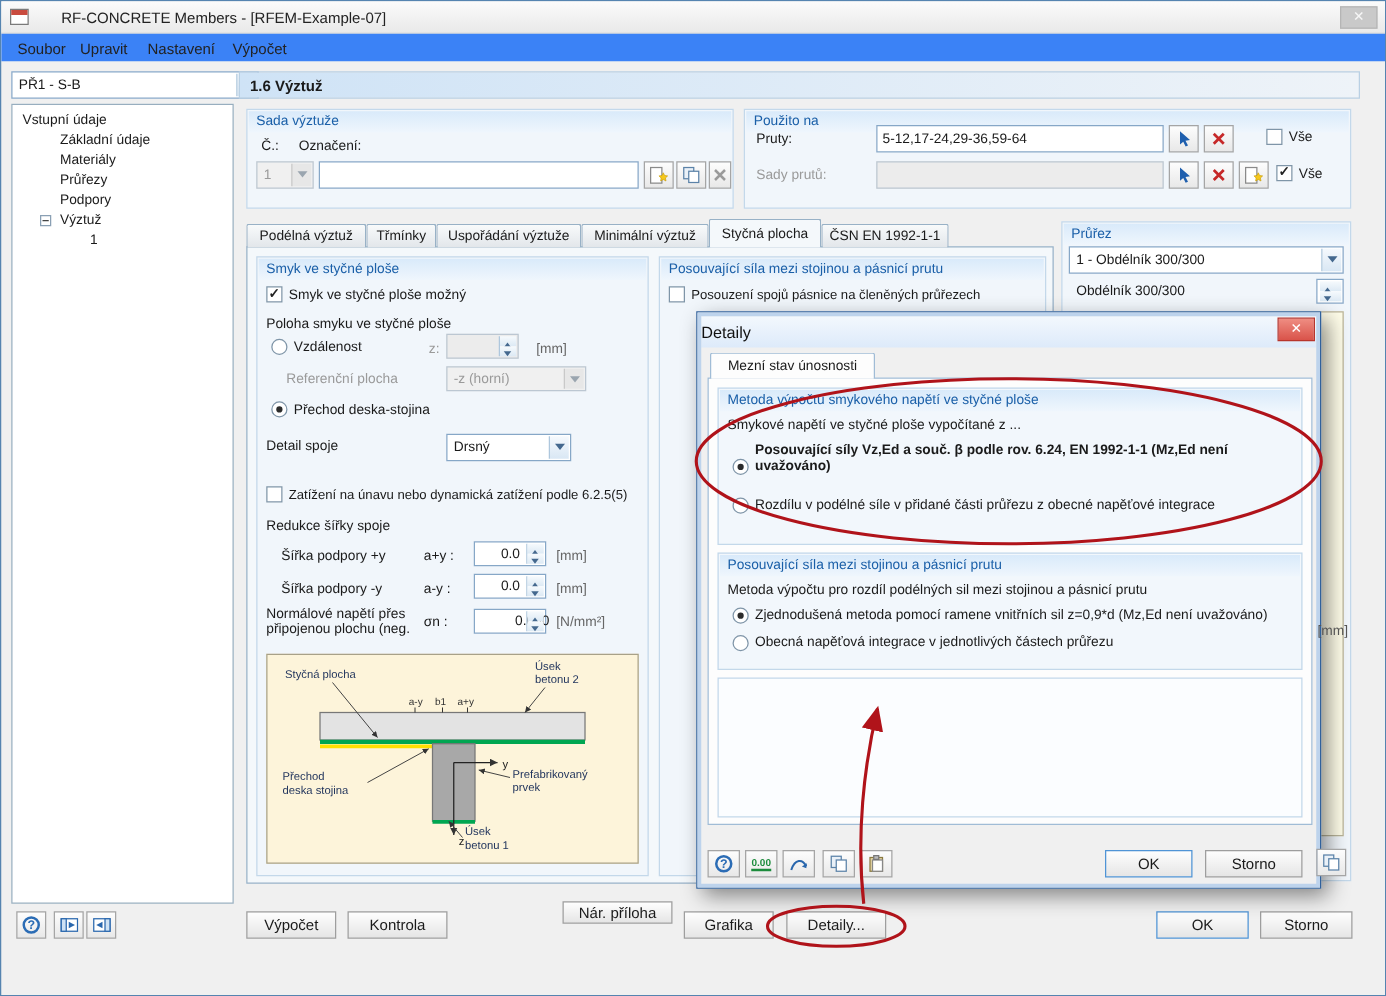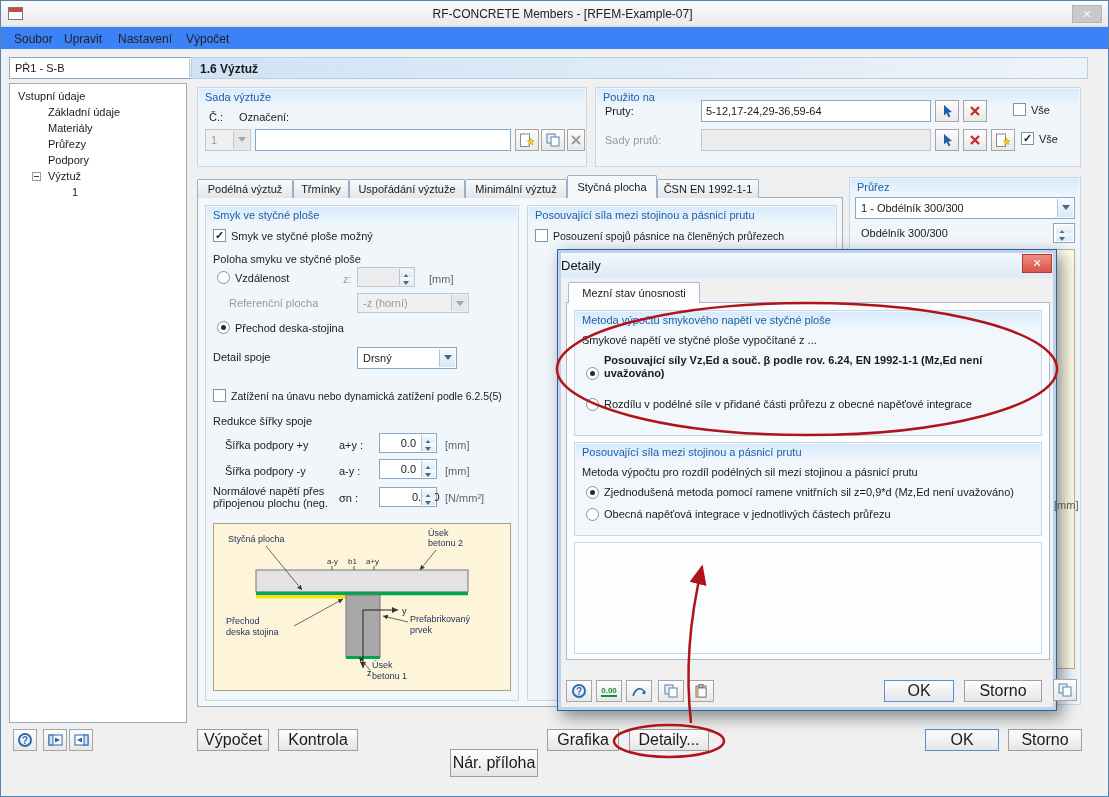--- a/index.html
+++ b/index.html
@@ -1,21 +1,21 @@
 <!DOCTYPE html>
 <html><head>
 <meta charset="utf-8">
 <style>
   * { margin:0; padding:0; box-sizing:border-box; }
   body { font-family:"Liberation Sans", sans-serif; font-size:11px; color:#1a1a1a; background:#ffffff; }
   #win { position:relative; width:1109px; height:797px; background:#f0f0f0; border:1px solid #5584b0; overflow:hidden; }
 
   
   .titlebar { position:absolute; left:0; top:0; right:0; height:26px; background:linear-gradient(#fbfbfb,#e9e9e9); border-bottom:1px solid #d8d8d8; }
-  .title-text { position:absolute; left:16px; right:0; top:6px; text-align:center; font-size:12px; color:#222; }
+  .title-text { position:absolute; left:0; right:0; top:6px; text-align:left; font-size:12px; color:#222;padding-left:48px; }
   .app-icon { position:absolute; left:7px; top:6px; width:15px; height:13px; background:#fff; border:1px solid #7a7a7a; }
   .app-icon::after { content:""; position:absolute; left:0; top:0; right:0; height:4px; background:#c94b3f; }
   .close-btn { position:absolute; right:6px; top:4px; width:30px; height:18px; background:#c9c9c9; border:1px solid #b5b5b5; color:#f6f6f6; text-align:center; line-height:16px; font-size:11px; cursor:default; }
   .menubar { position:absolute; left:0; top:26px; right:0; height:22px; background:#3b82f6; }
   .menu-item { position:absolute; top:4px; font-size:12px; color:#222; padding:1px 5px; }
 
   
   .label { position:absolute; white-space:nowrap; }
   .label.dim { color:#9a9a9a; }
   .combo { position:absolute; height:22px; background:#fff; border:1px solid #86a7c7; padding:4px 20px 0 5px; white-space:nowrap; overflow:hidden; }
@@ -31,21 +31,21 @@
   .spin .sbtns { position:absolute; right:1px; top:1px; bottom:1px; width:14px; border-left:1px solid #aec7dd; display:flex; flex-direction:column; }
   .spin .sbtns b { flex:1; position:relative; background:linear-gradient(#f6fafd,#dce9f4); }
   .spin .sbtns b.u::after { content:""; position:absolute; left:3px; top:2px; border:3px solid transparent; border-bottom:4px solid #44688e; }
   .spin .sbtns b.d::after { content:""; position:absolute; left:3px; top:4px; border:3px solid transparent; border-top:4px solid #44688e; }
   .group { position:absolute; border:1px solid #c3d8ea; background:#f1f6fb; }
   .group-title { position:absolute; left:1px; right:1px; top:1px; height:17px; background:linear-gradient(#d9eafa,#eff6fd); color:#1a5fa8; padding:2px 0 0 6px; white-space:nowrap; overflow:hidden; }
   .cb, .radio { position:absolute; display:flex; align-items:flex-end; gap:5px; }
   .cb .box { width:13px; height:13px; flex:0 0 13px; background:#fff; border:1px solid #7f95a8; text-align:center; line-height:11px; font-size:11px; font-weight:bold; color:#222; }
   .radio .circle { width:13px; height:13px; flex:0 0 13px; background:#fff; border:1px solid #7f95a8; border-radius:50%; position:relative; }
   .radio.checked .circle::after { content:""; position:absolute; left:3px; top:3px; width:5px; height:5px; border-radius:50%; background:#2b2b2b; }
-  .btn { position:absolute; background:linear-gradient(#fefefe,#e5e5e5); border:1px solid #9e9e9e; display:flex; align-items:center; justify-content:center; font-size:16px; color:#1a1a1a; cursor:default; }
+  .btn { position:absolute; background:linear-gradient(#fefefe,#e5e5e5); border:1px solid #9e9e9e; display:flex; align-items:center; justify-content:center; font-size:12px; color:#1a1a1a; cursor:default; }
   .btn.default { border:1px solid #4f94d6; }
   .iconbtn { position:absolute; width:24px; height:22px; background:linear-gradient(#fdfdfd,#e8e8e8); border:1px solid #a5a5a5; display:flex; align-items:center; justify-content:center; }
   .qmark { width:14px; height:14px; border:2px solid #2b6cb5; border-radius:50%; color:#2b6cb5; font-weight:bold; font-size:10px; line-height:11px; text-align:center; }
   .tab { position:absolute; top:178px; height:19px; background:linear-gradient(#f8fafb,#e2e6ea); border:1px solid #98b1c6; border-bottom:none; text-align:center; padding-top:3px; border-radius:2px 2px 0 0; overflow:hidden; white-space:nowrap; }
   .tab.active { top:174px; height:23px; background:#f4f8fb; z-index:3; padding-top:5px; }
   .tabpanel { position:absolute; left:196px; top:196px; width:646px; height:510px; background:#f4f8fb; border:1px solid #98b1c6; }
   .tree { position:absolute; left:8px; top:82px; width:178px; height:640px; background:#fff; border:1px solid #98aebf; }
   .tree-item { position:absolute; white-space:nowrap; }
   .expander { position:absolute; width:9px; height:9px; background:#fff; border:1px solid #8aa0b4; }
   .expander::after { content:""; position:absolute; left:1px; top:3px; width:5px; height:1px; background:#444; }
@@ -342,21 +342,21 @@
   </div>
   <div class="iconbtn" style="left:68px;top:728px;">
     <svg width="15" height="12" viewBox="0 0 15 12">
         <rect x="1" y="1" width="13" height="10" fill="#fff" stroke="#2a67ad"></rect>
         <rect x="10" y="1" width="4" height="10" fill="#cfe2f4" stroke="#2a67ad"></rect>
         <path d="M3 6 L8 3.4 L8 8.6 z" fill="#2a67ad"></path>
       </svg>
   </div>
   <div class="btn" style="left:196px;top:728px;width:72px;height:22px;">Výpočet</div>
   <div class="btn" style="left:277px;top:728px;width:80px;height:22px;">Kontrola</div>
-  <div class="btn" style="left:449px;top:748px;width:88px;height:28px;">Nár. příloha</div>
+  <div class="btn" style="left:449px;top:720px;width:88px;height:18px;">Nár. příloha</div>
   <div class="btn" style="left:546px;top:728px;width:72px;height:22px;">Grafika</div>
   <div class="btn" style="left:628px;top:728px;width:80px;height:22px;">Detaily...</div>
   <div class="btn default" style="left:924px;top:728px;width:74px;height:22px;">OK</div>
   <div class="btn" style="left:1007px;top:728px;width:74px;height:22px;">Storno</div>
 
   <div class="dialog">
     <div class="dlg-title">Detaily</div>
     <div class="dlg-close"><span>✕</span></div>
     <div class="dlg-tab">Mezní stav únosnosti</div>
     <div class="dlg-panel"></div>

